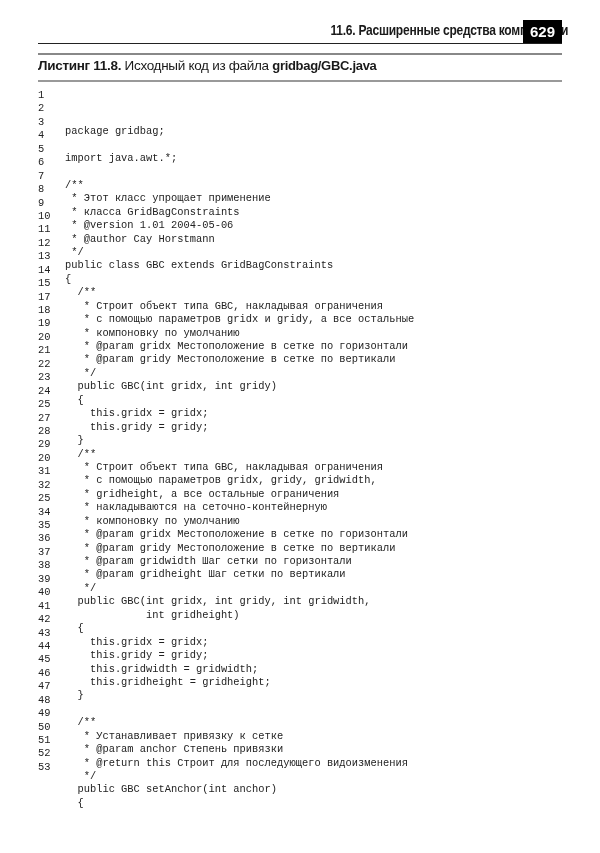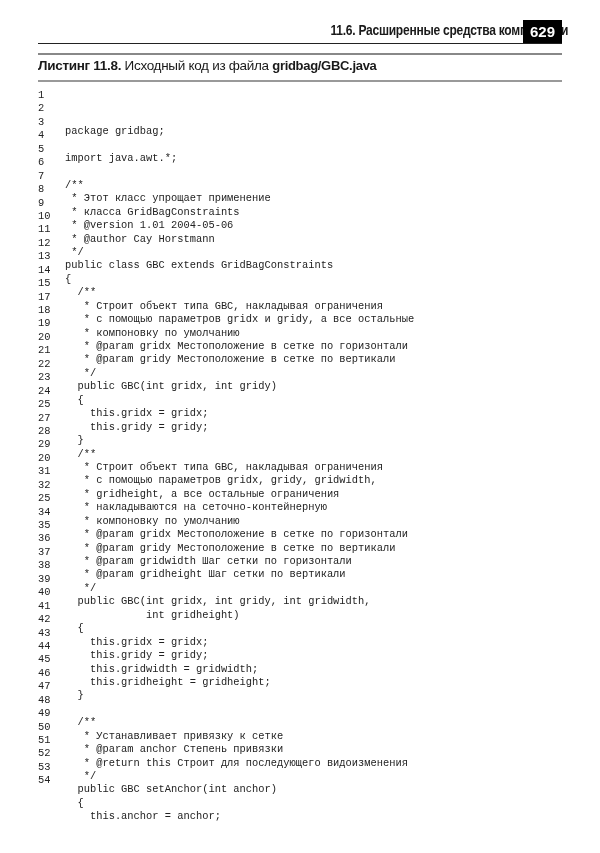--- a/index.html
+++ b/index.html
@@ -94,14 +94,13 @@
     <div class="line"><span class="ln">44</span><span class="txt">    this.gridheight = gridheight;</span></div>
     <div class="line"><span class="ln">45</span><span class="txt">  }</span></div>
     <div class="line"><span class="ln">46</span><span class="txt"></span></div>
     <div class="line"><span class="ln">47</span><span class="txt">  /**</span></div>
     <div class="line"><span class="ln">48</span><span class="txt">   * Устанавливает привязку к сетке</span></div>
     <div class="line"><span class="ln">49</span><span class="txt">   * @param anchor Степень привязки</span></div>
     <div class="line"><span class="ln">50</span><span class="txt">   * @return this Строит для последующего видоизменения</span></div>
     <div class="line"><span class="ln">51</span><span class="txt">   */</span></div>
     <div class="line"><span class="ln">52</span><span class="txt">  public GBC setAnchor(int anchor)</span></div>
     <div class="line"><span class="ln">53</span><span class="txt">  {</span></div>
-    <div class="line"><span class="ln">54</span><span class="txt">    this.anchor = anchor;</span></div>
   </div>
 
 </body></html>

